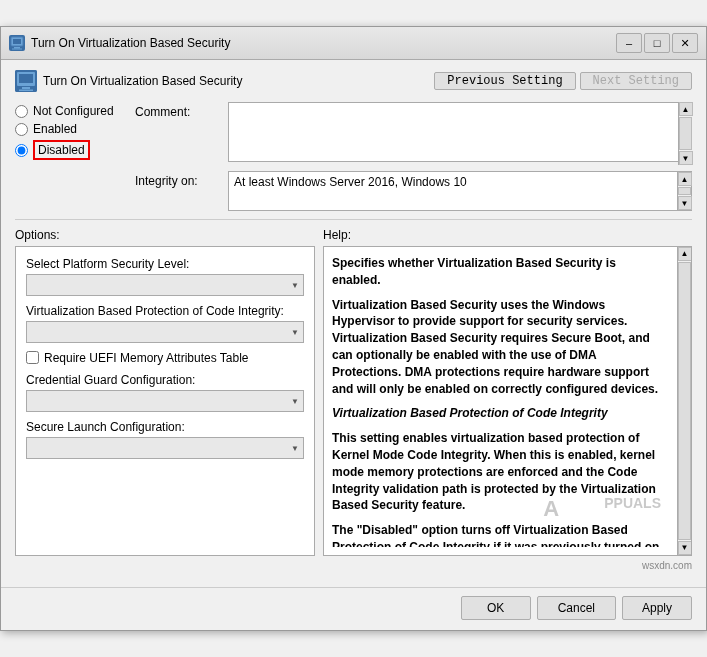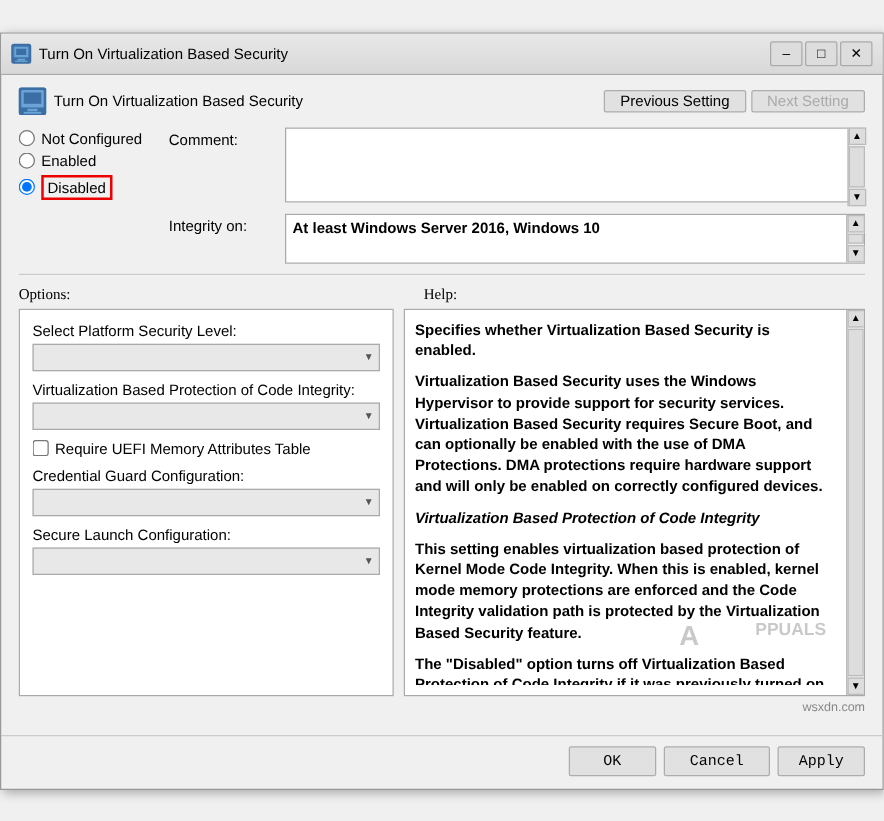--- a/index.html
+++ b/index.html
@@ -94,20 +94,21 @@
       gap: 4px;
     }
     .nav-btn {
       padding: 1px 12px;
       font-size: 12px;
       background: #e1e1e1;
       border: 1px solid #adadad;
       border-radius: 2px;
       cursor: pointer;
       color: #000;
+      font-family: Liberation Mono, monospace;
     }
     .nav-btn:disabled { color: #aaa; cursor: default; }
     
     .form-section {
       display: flex;
       gap: 10px;
       margin-bottom: 8px;
     }
     .radio-group {
       display: flex;
@@ -312,21 +313,20 @@
     }
     .action-btn {
       padding: 4px 20px;
       font-size: 12px;
       background: #e1e1e1;
       border: 1px solid #adadad;
       border-radius: 2px;
       cursor: pointer;
       min-width: 70px;
       text-align: center;
-      font-family: Liberation Mono, monospace;
     }
     .action-btn.apply {
       padding: 4px 16px;
     }
   </style>
 </head>
 <body>
 
 <div class="window">
 
@@ -395,35 +395,35 @@
               <div class="scroll-arrow">▲</div>
               <div class="scroll-thumb"></div>
               <div class="scroll-arrow">▼</div>
             </div>
           </div>
         </div>
         <div class="field-row">
           <span class="field-label">Integrity on:</span>
           <div style="flex:1; position:relative;">
             <div class="supported-on-box">
-              <span style="padding-right:16px;font-weight:bold;">At least Windows Server 2016, Windows 10</span>
+              <span style="padding-right:16px;">At least Windows Server 2016, Windows 10</span>
               <div class="scrollbar-stub">
                 <div class="scroll-arrow">▲</div>
                 <div class="scroll-thumb"></div>
                 <div class="scroll-arrow">▼</div>
               </div>
             </div>
           </div>
         </div>
       </div>
     </div>
 
     <hr class="divider">
 
-    <div style="display:flex; gap:24px; margin-bottom:4px;font-family:Liberation Serif, serif;">
+    <div style="display:flex; gap:8px; margin-bottom:4px;">
       <div style="flex: 0 0 300px;">
         <span class="section-label">Options:</span>
       </div>
       <div style="flex:1;">
         <span class="section-label">Help:</span>
       </div>
     </div>
 
     <div class="options-help-row">
 

